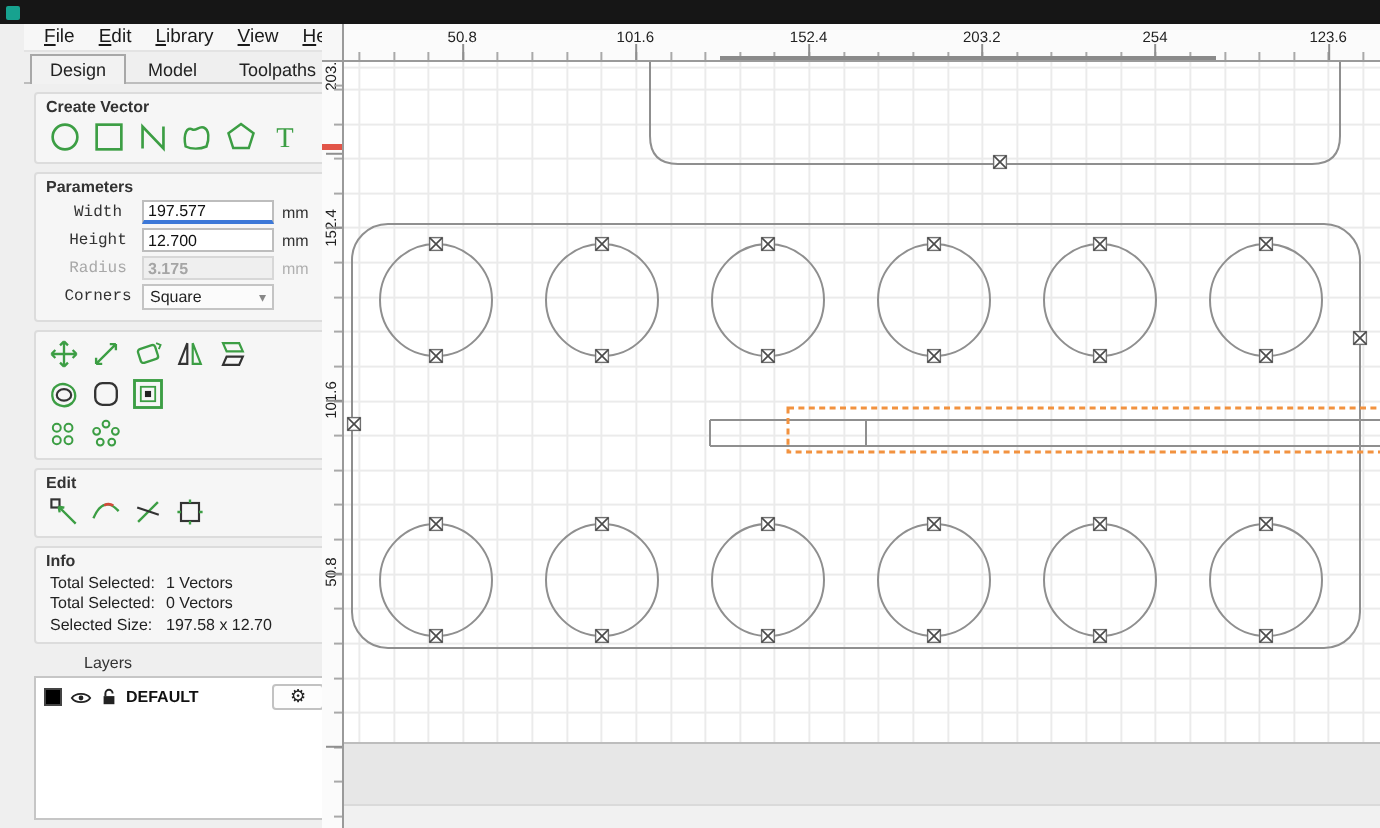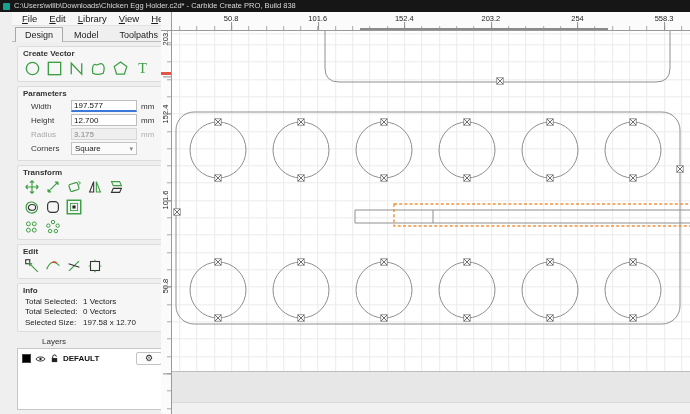--- a/index.html
+++ b/index.html
@@ -24,21 +24,21 @@
   #panel { flex:1; overflow:hidden; display:flex; flex-direction:column; padding:2px 0 2px 0; }
   .gbox { margin:2px 5px 2px 5px; border:1px solid #dcdcdc; border-radius:2px; background:#f6f6f6; padding:2px 5px 3px 5px; }
   .gbox .gtitle { font-size:8px; color:#333; margin-bottom:1px;font-weight:bold; }
 
   
   .tool-row { display:flex; align-items:center; gap:3px; }
   .tbtn { display:flex; align-items:center; justify-content:center; padding:0; background:transparent; border:none; }
 
   
   .prow { display:grid; grid-template-columns:36px 66px 16px; gap:4px; align-items:center; margin:2px 0 2px 8px; }
-  .plabel { font-size:8px; color:#333; text-align:left; }
+  .plabel { font-size:8px; color:#333; text-align:center;font-family:Liberation Mono, monospace; }
   .plabel.dim { color:#a8a8a8; }
   .pinput { width:66px; height:12px; font-size:8px; font-family:"Liberation Sans",sans-serif; border:1px solid #bdbdbd; background:#fff; padding:0 2px; color:#111; }
   .pinput.focused { border-bottom:2px solid #3c78d8; }
   .pinput.disabled { background:#efefef; color:#a5a5a5; border-color:#d7d7d7;font-weight:bold; }
   .punit { font-size:8px; color:#333; }
   .punit.dim { color:#b0b0b0; }
   .pselect { width:66px; height:13px; font-size:8px; border:1px solid #c4c4c4; background:#fbfbfb; color:#222; display:flex; align-items:center; justify-content:space-between; padding:0 3px; }
   .pselect .car { color:#888; font-size:7px; }
 
   
@@ -81,21 +81,21 @@
   #outside-stock { position:absolute; left:0; top:340px; width:518px; height:43px; background:#e7e7e7; border-top:1px solid #bdbdbd; }
   #scroll-strip { position:absolute; left:0; bottom:0; width:518px; height:12px; background:#f1f1f1; border-top:1px solid #dadada; }
   #shape-layer { position:absolute; left:0; top:0; width:518px; height:383px; }
 </style>
 </head>
 <body>
 
 <div id="app">
 
   <div id="title-bar">
-    <span class="app-ico"></span><span>C:\Users\willb\Downloads\Chicken Egg Holder.c2d* - Carbide Create PRO, Build 838</span>
+    <span class="app-ico"></span>
   </div>
 
   <div id="left-col">
     <div id="menu-bar">
       <span class="menu-item">File</span>
       <span class="menu-item">Edit</span>
       <span class="menu-item">Library</span>
       <span class="menu-item">View</span>
       <span class="menu-item">Help</span>
     </div>
@@ -165,21 +165,20 @@
           <span class="plabel">Corners</span>
           <div class="pselect">
             <span>Square</span>
             <span class="car">▾</span>
           </div>
           <span></span>
         </div>
       </div>
 
       <div class="gbox">
-        <div class="gtitle">Transform</div>
         <div class="tool-row" style="margin-bottom:2px;">
           <button class="tbtn">
               <svg width="18" height="18" viewBox="0 0 20 20">
                 <path d="M10 3 V17 M3 10 H17 M10 3 l-2.2 2.2 M10 3 l2.2 2.2 M10 17 l-2.2 -2.2 M10 17 l2.2 -2.2 M3 10 l2.2 -2.2 M3 10 l2.2 2.2 M17 10 l-2.2 -2.2 M17 10 l-2.2 2.2" fill="none" stroke="#3c9e44" stroke-width="1.3"></path>
               </svg>
             </button>
           <button class="tbtn">
               <svg width="18" height="18" viewBox="0 0 20 20">
                 <path d="M4.5 15.5 L15.5 4.5 M15.5 4.5 h-3.4 M15.5 4.5 v3.4 M4.5 15.5 h3.4 M4.5 15.5 v-3.4" fill="none" stroke="#3c9e44" stroke-width="1.3"></path>
               </svg>
@@ -314,21 +313,21 @@
 
   <div id="canvas-col">
     <div id="ruler-corner"></div>
 
     <div id="h-ruler">
       <span class="h-lab" style="left:59.1px">50.8</span>
       <span class="h-lab" style="left:145.7px">101.6</span>
       <span class="h-lab" style="left:232.3px">152.4</span>
       <span class="h-lab" style="left:318.9px">203.2</span>
       <span class="h-lab" style="left:405.5px">254</span>
-      <span class="h-lab" style="left:492.1px">558.3</span>
+      <span class="h-lab" style="left:492.1px">123.6</span>
       <div class="h-ticks-minor"></div>
       <div class="h-ticks-major"></div>
       <div class="h-sel-mark"></div>
     </div>
 
     <div id="v-ruler">
       <span class="v-lab" style="top:1px">203.2</span>
       <span class="v-lab" style="top:79px">152.4</span>
       <span class="v-lab" style="top:165px">101.6</span>
       <span class="v-lab" style="top:251px">50.8</span>

